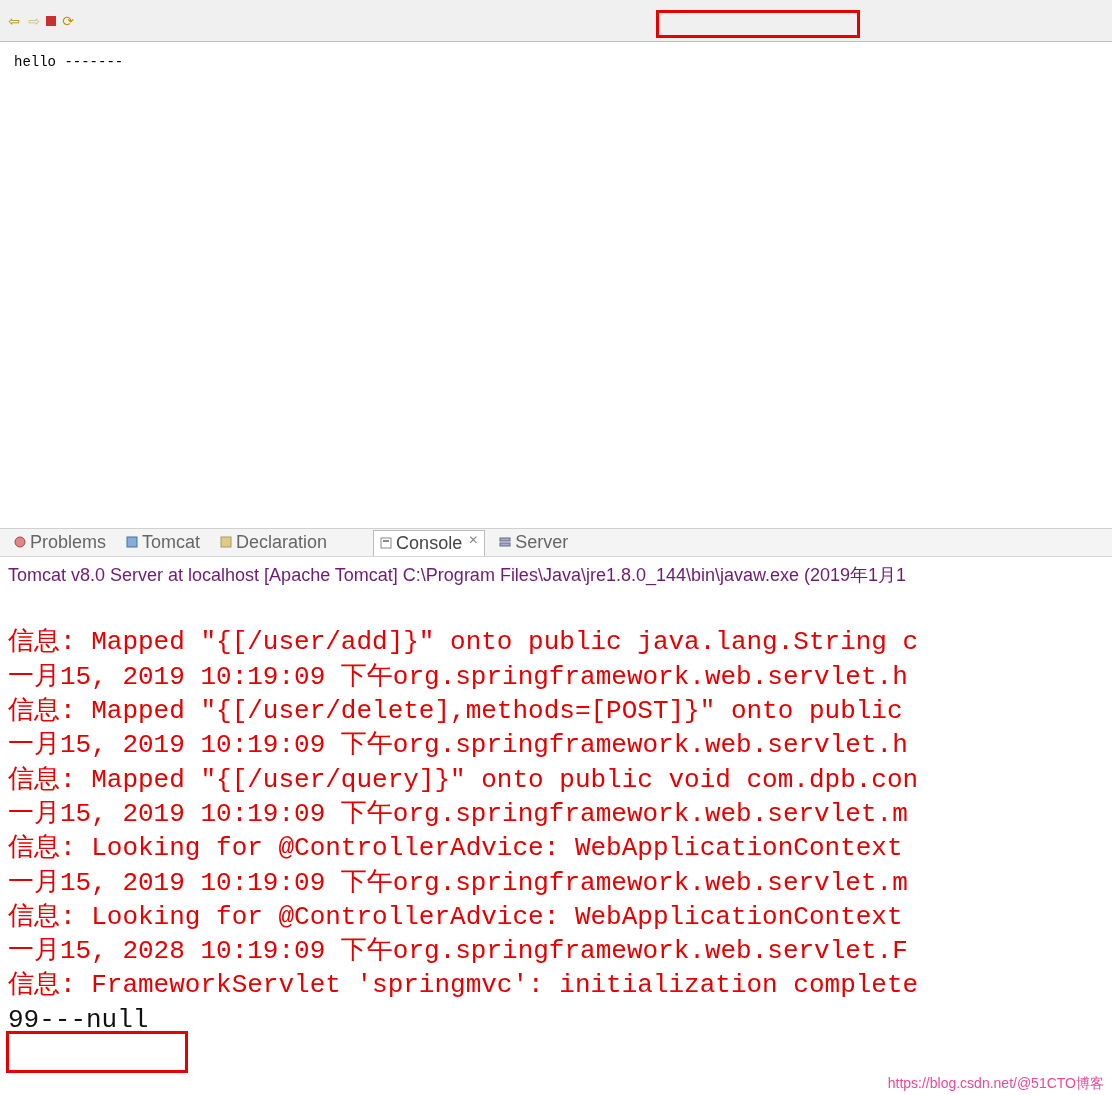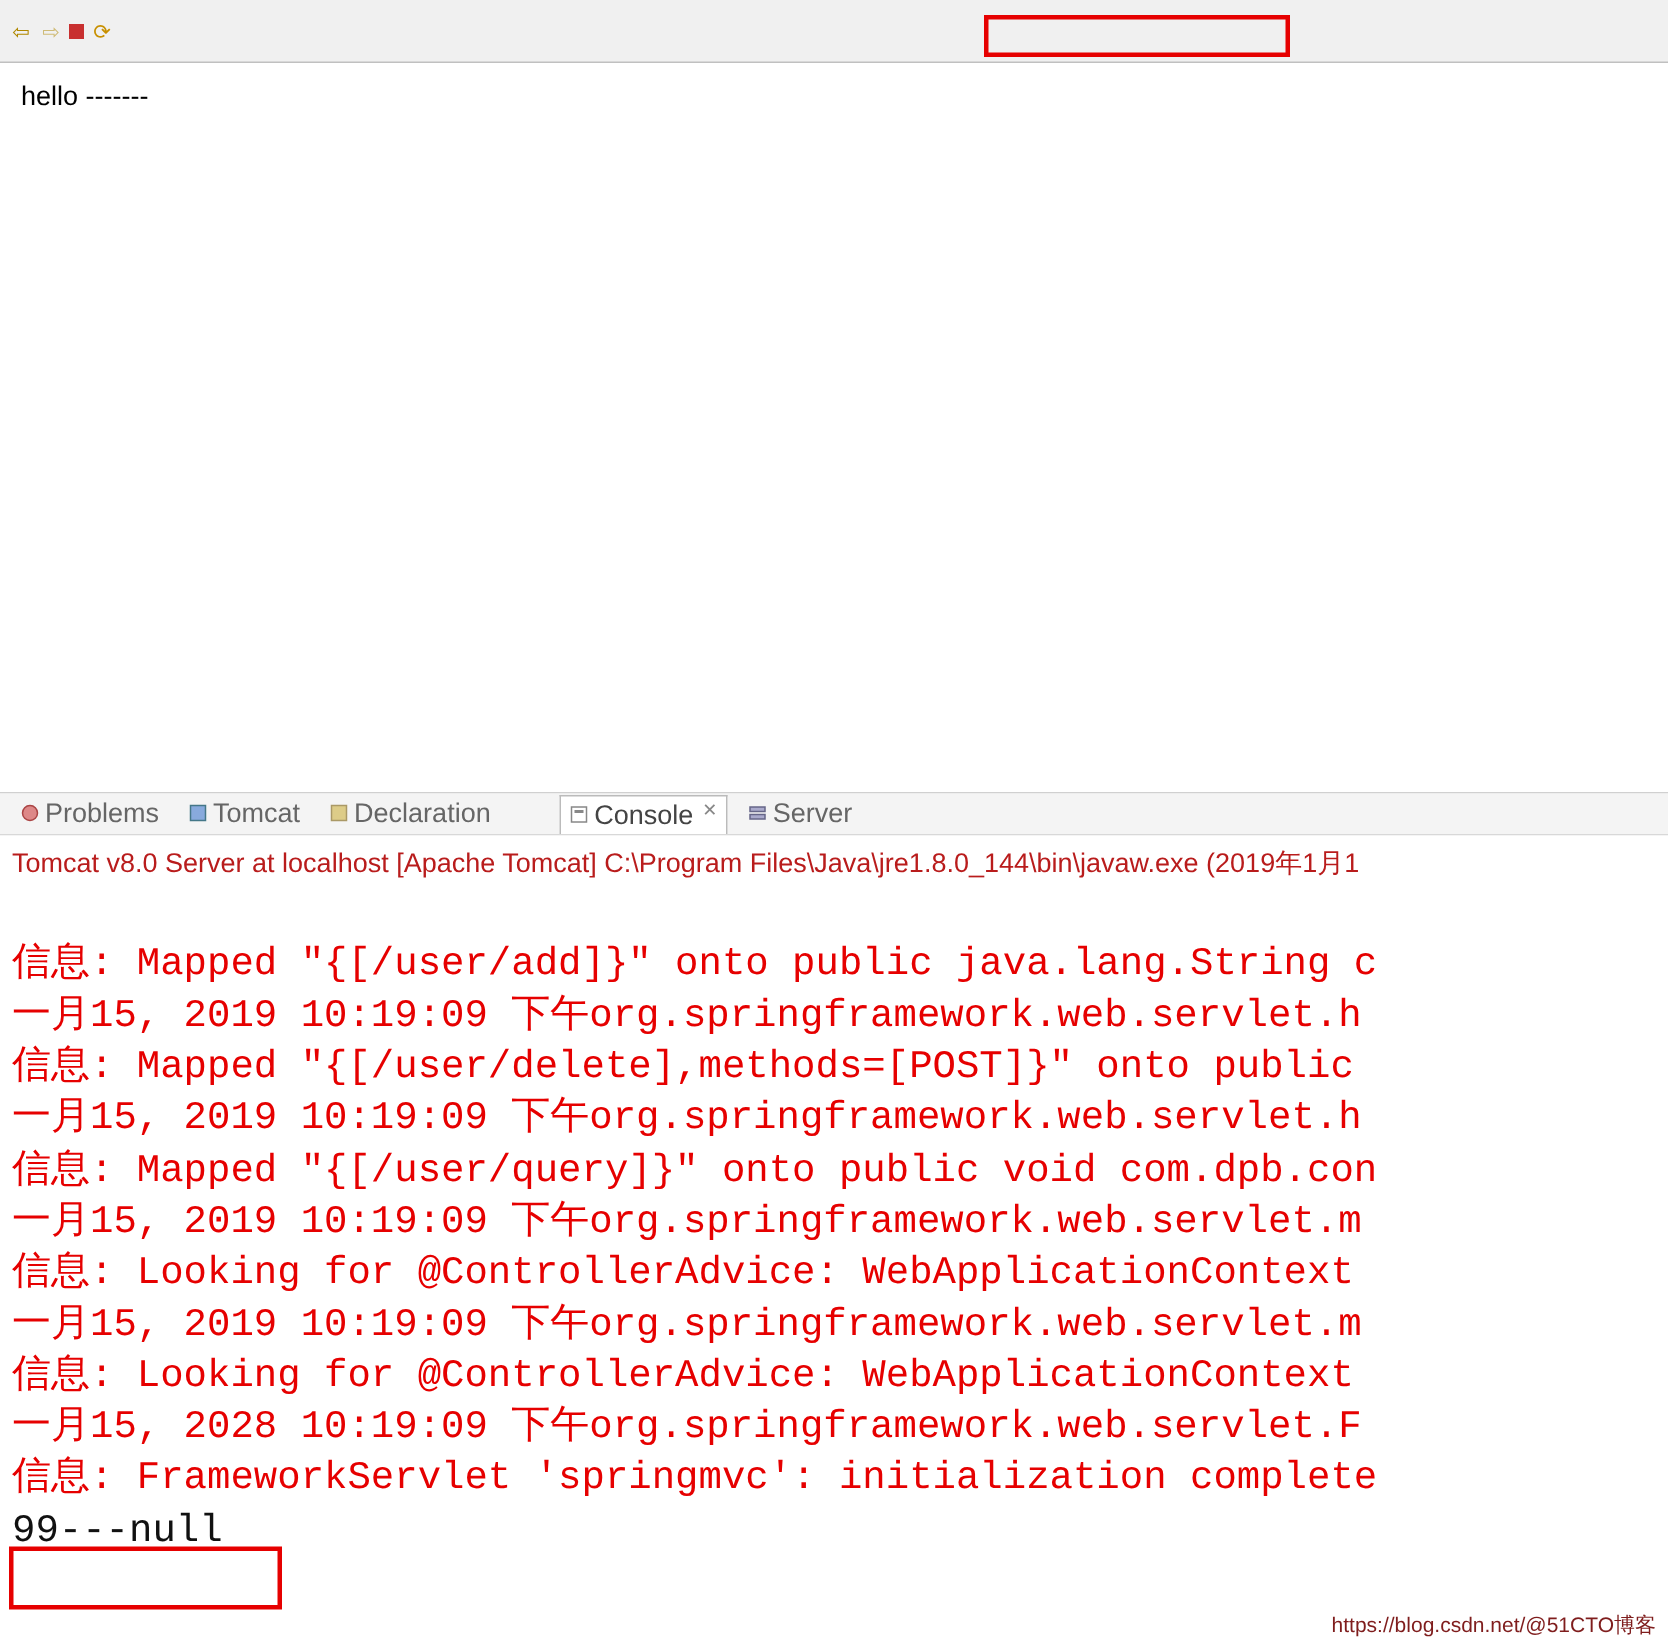--- a/index.html
+++ b/index.html
@@ -44,22 +44,22 @@
       position: relative;
     }
     .url-highlight {
       position: absolute;
       border: 3px solid #e60000;
       pointer-events: none;
     }
     .page-body {
       height: 487px;
       background: #fff;
-      font-family: Liberation Sans, sans-serif;
-      font-size: 18px;
+      font-family: Liberation Mono, monospace;
+      font-size: 14px;
       padding: 12px 14px;
       border-bottom: 1px solid #d0d0d0;
     }
     .tabs-row {
       display: flex;
       align-items: center;
       height: 28px;
       border-bottom: 1px solid #d8d8d8;
       background: #f4f4f4;
       font-size: 18px;
@@ -80,21 +80,21 @@
       border-left: 1px solid #bbb;
       border-right: 1px solid #bbb;
       color: #444;
       margin-left: 32px;
     }
     .tab-icon { width: 12px; height: 12px; display: inline-block; }
     .close-x { font-size: 12px; color: #888; margin-left: 2px; }
     .console-header {
       font-family: Arial, sans-serif;
       font-size: 18px;
-      color: #b91c1c;
+      color: #701a75;
       padding: 6px 8px 4px;
       background: #fff;
     }
     .console-out {
       font-family: "Courier New", monospace;
       font-size: 26px;
       line-height: 1.32;
       white-space: pre;
       padding: 0 8px;
       overflow: hidden;
@@ -103,21 +103,21 @@
     .blk { color: #111; }
     .output-box {
       position: absolute;
       border: 3px solid #e60000;
     }
     .watermark {
       position: absolute;
       right: 8px;
       bottom: 2px;
       font-size: 14px;
-      color: #7f1d1d;
+      color: #ec4899;
       font-family: Arial, sans-serif;
     }
   </style>
 </head>
 <body>
 
 <div class="browser-toolbar">
   <span class="nav-arrow back-arrow">⇦</span>
   <span class="nav-arrow fwd-arrow">⇨</span>
   <span class="stop-sq"></span>

